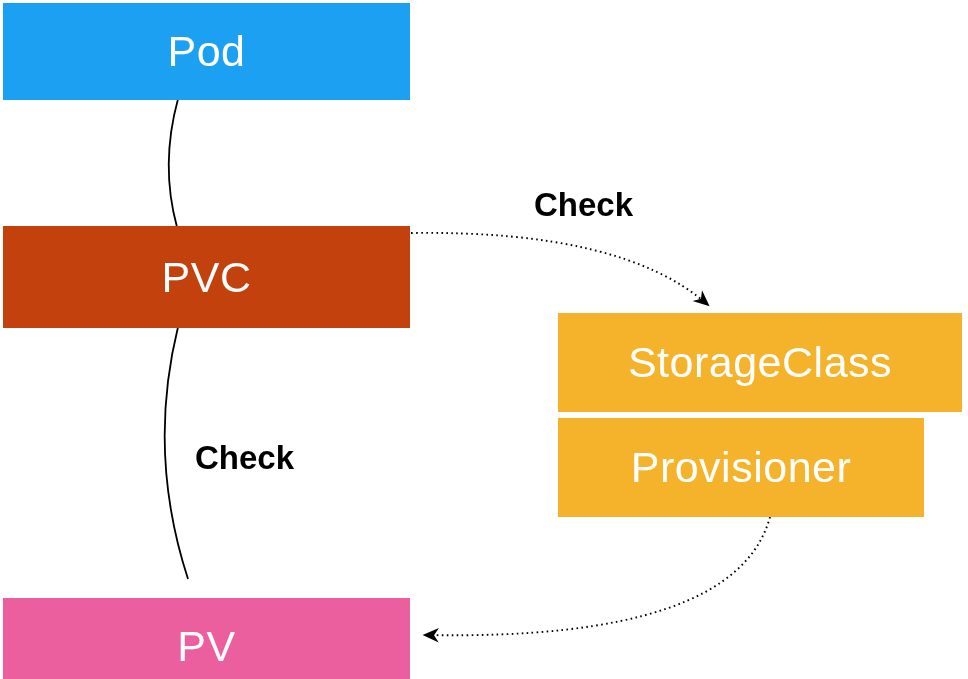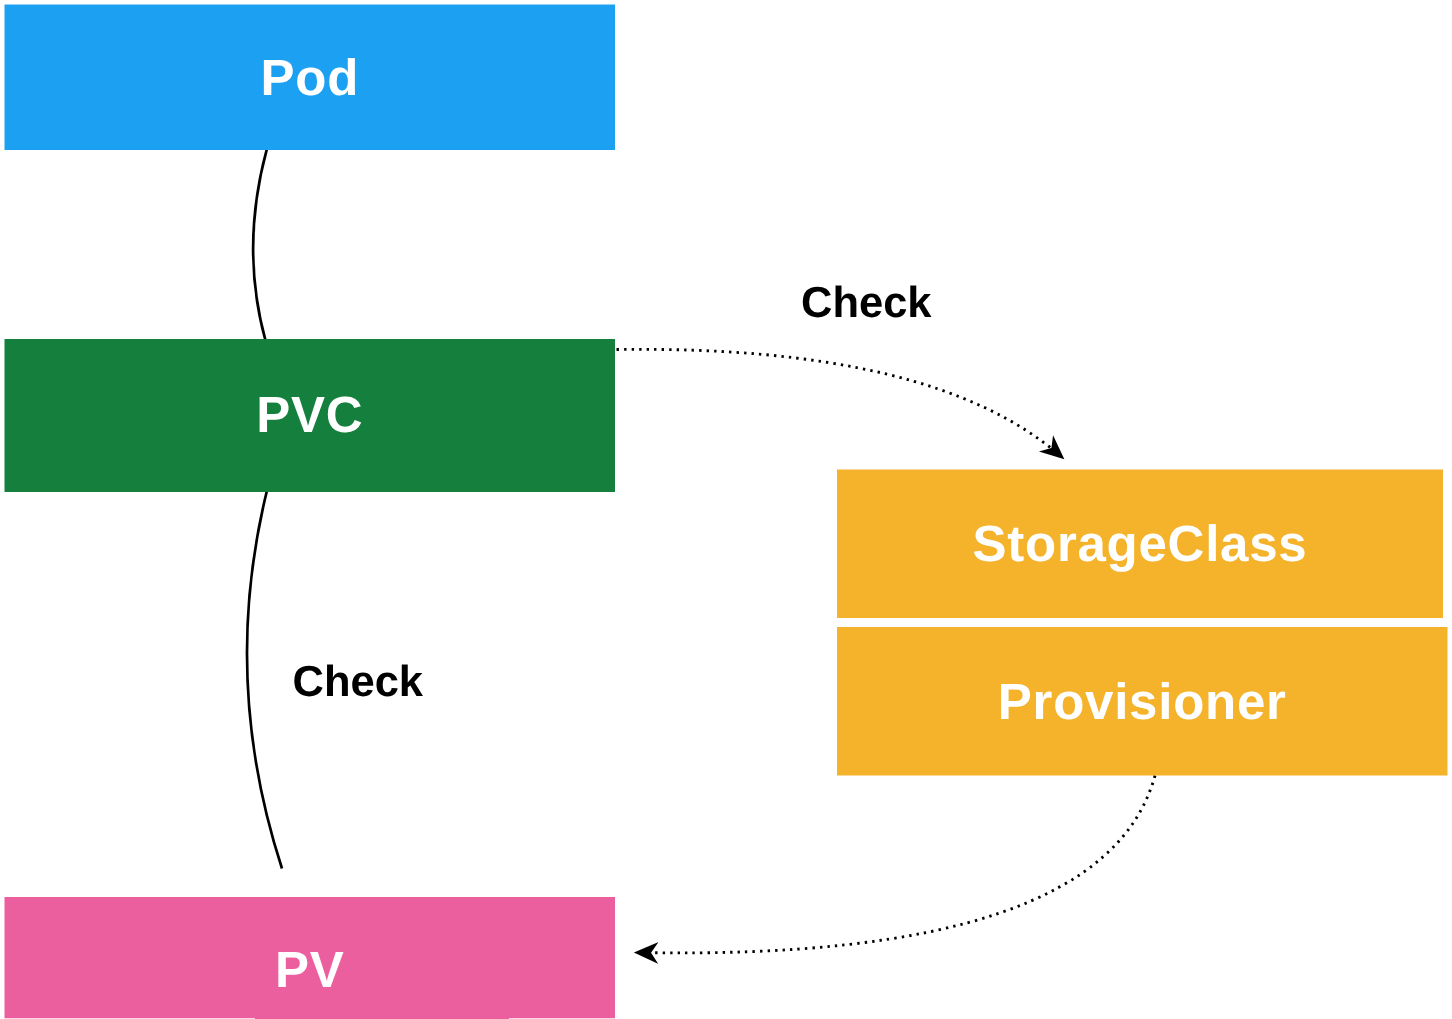--- a/index.html
+++ b/index.html
@@ -16,50 +16,50 @@
     overflow: hidden;
   }
   .node {
     position: absolute;
     display: flex;
     align-items: center;
     justify-content: center;
   }
   .node-label {
     color: #ffffff;
-    font-size: 34px;
-    font-weight: 700;
+    font-size: 43px;
+    font-weight: 400;
     letter-spacing: 0.5px;
     line-height: 1;
     user-select: none;
   }
   #node-pod          { left: 3px;   top: 3px;   width: 407px; height: 97px; }
   #node-pvc          { left: 3px;   top: 226px; width: 407px; height: 102px; }
   #node-storageclass { left: 558px; top: 313px; width: 404px; height: 99px; }
-  #node-provisioner  { left: 558px; top: 418px; width: 407px; height: 99px; }
+  #node-provisioner  { left: 558px; top: 418px; width: 366px; height: 99px; }
   #node-pv           { left: 3px;   top: 598px; width: 407px; height: 97px; }
 
   .edges-layer {
     position: absolute;
     left: 0; top: 0;
     width: 968px; height: 679px;
     pointer-events: none;
   }
   .edge-solid {
     fill: none;
     stroke-width: 1.8px;
   }
   .edge-dotted {
     fill: none;
     stroke-width: 1.9px;
     stroke-dasharray: 1.6 3.4;
   }
   .edge-label {
     position: absolute;
-    font-size: 29px;
+    font-size: 33px;
     font-weight: 700;
     color: #000000;
     line-height: 1;
     white-space: nowrap;
     user-select: none;
   }
   #label-check     { left: 534px; top: 188px; }
   #label-bind      { left: 195px; top: 441px; }
   #label-provision { left: 512px; top: 575px; }
 </style>
@@ -81,21 +81,21 @@
 
     <path class="edge-dotted" marker-end="url(#arrowhead)" d="M 411 233 Q 622 230 707 304" stroke="#000000"></path>
 
     <path class="edge-dotted" marker-end="url(#arrowhead)" d="M 770 517 Q 736 641 426 635" stroke="#000000"></path>
   </svg>
 
   <div class="node" id="node-pod" style="background-color: rgb(28, 161, 242);">
     <span class="node-label" style="color: rgb(255, 255, 255);">Pod</span>
   </div>
 
-  <div class="node" id="node-pvc" style="background-color: #15803d;">
+  <div class="node" id="node-pvc" style="background-color: #c2410c;">
     <span class="node-label" style="color: rgb(255, 255, 255);">PVC</span>
   </div>
 
   <div class="node" id="node-storageclass" style="background-color: rgb(244, 179, 43);">
     <span class="node-label" style="color: rgb(255, 255, 255);">StorageClass</span>
   </div>
 
   <div class="node" id="node-provisioner" style="background-color: rgb(244, 179, 43);">
     <span class="node-label" style="color: rgb(255, 255, 255);">Provisioner</span>
   </div>

